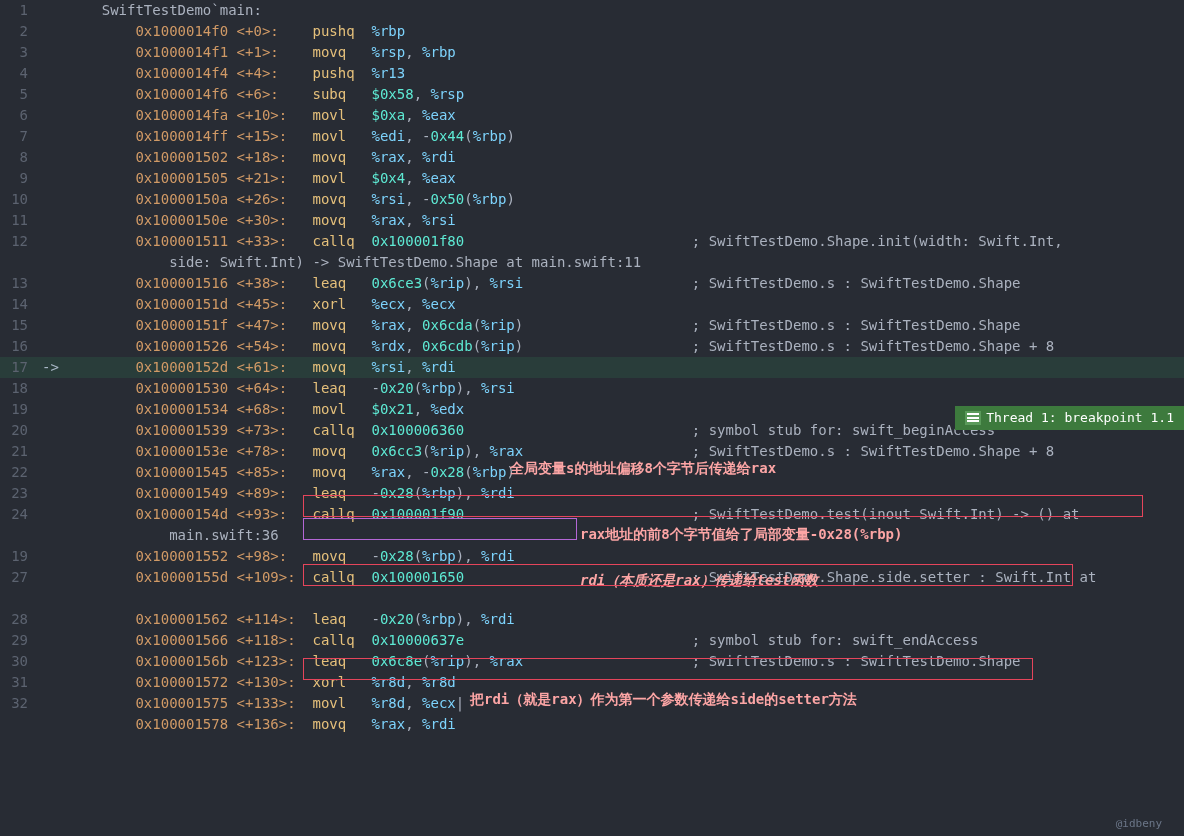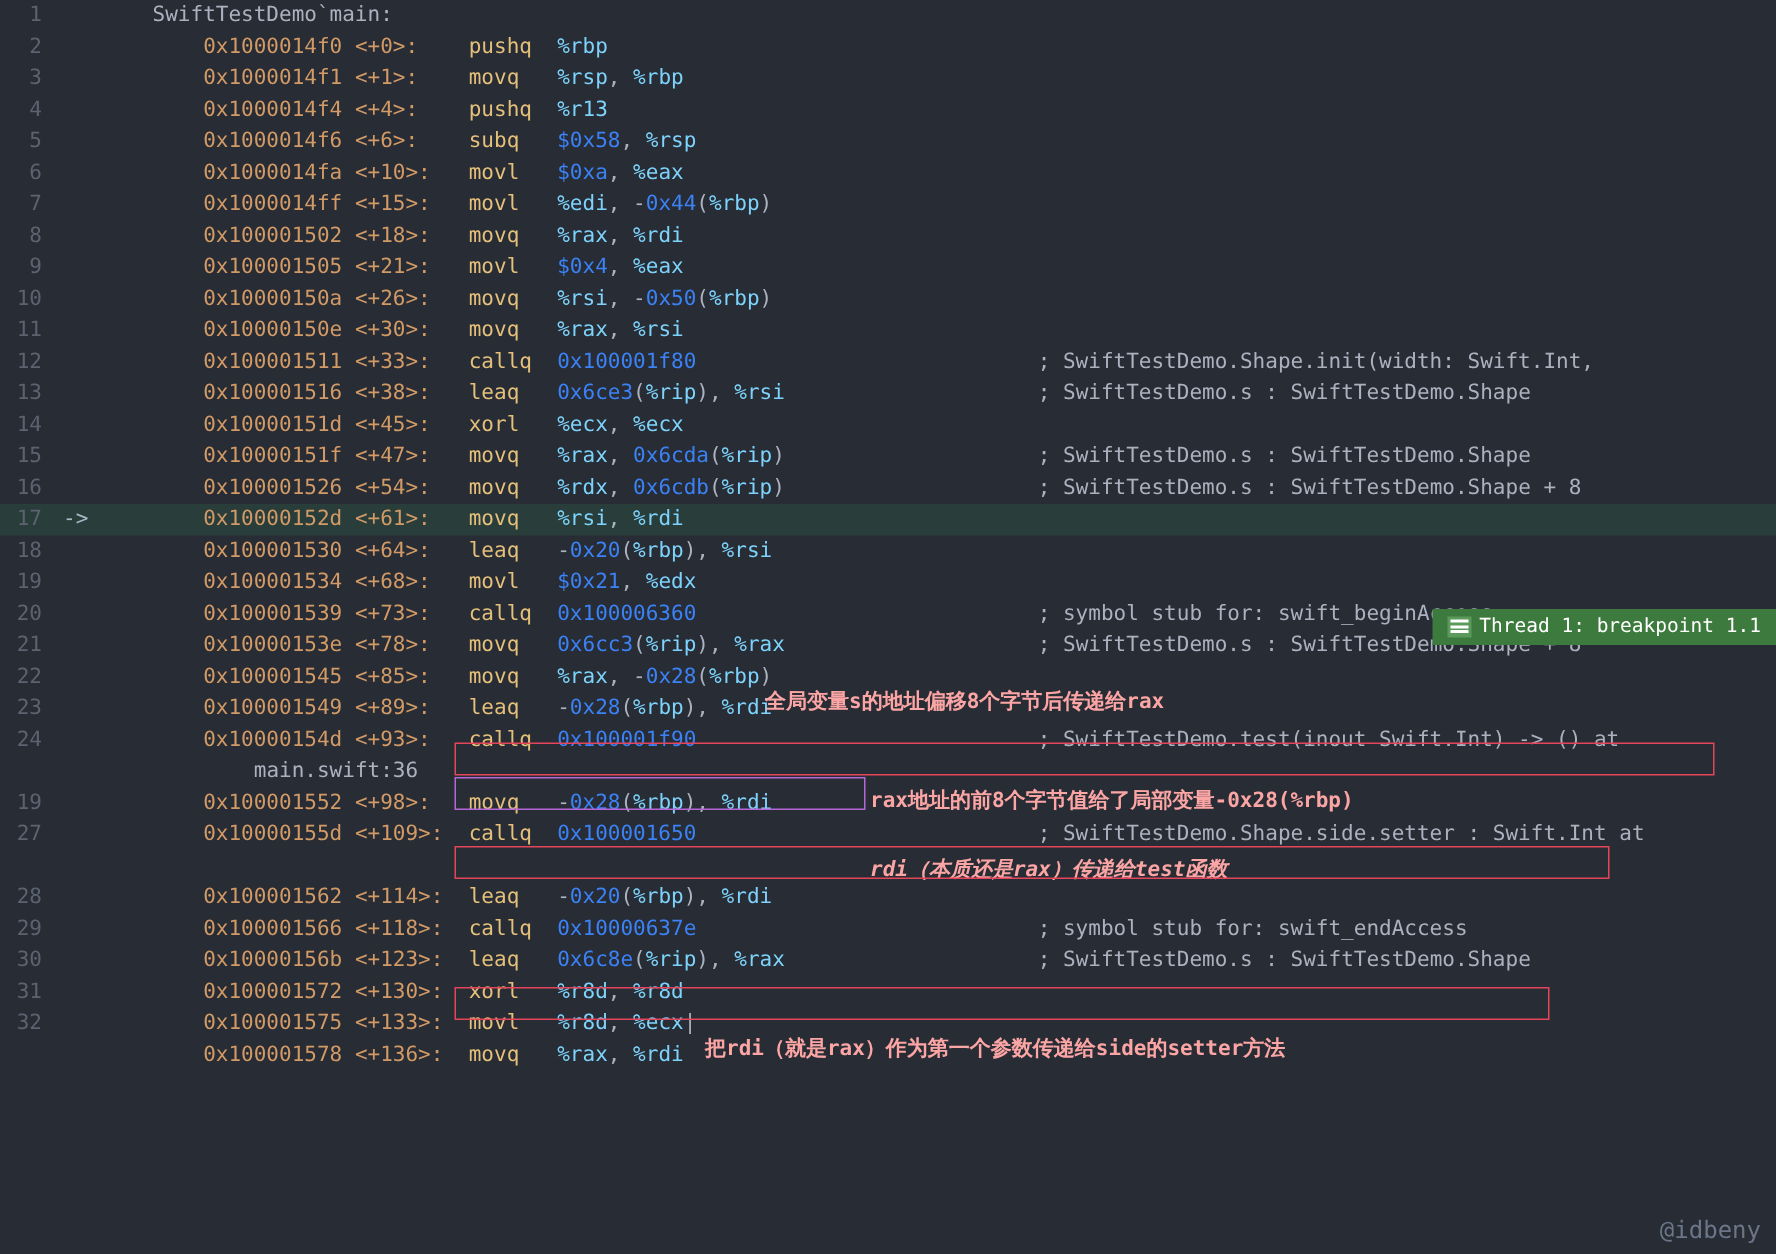--- a/index.html
+++ b/index.html
@@ -30,21 +30,21 @@
   text-align:left;
   color:#a9b7c6;
   padding-left:2px;
   flex-shrink:0;
 }
 .code { flex:1; }
 .addr { color:#d19a66; }
 .off  { color:#d19a66; }
 .mnem { color:#e5c07b; }
 .reg  { color:#7dd3fc; }
-.num  { color:#3b82f6; }
+.num  { color:#5eead4; }
 .cmt  { color:#abb2bf; }
 .wrap { color:#abb2bf; }
 .fn   { color:#abb2bf; }
 
 .annot {
   position:absolute;
   color:#fca5a5;
   font-weight:bold;
   font-size:14px;
   pointer-events:none;
@@ -76,42 +76,43 @@
   display:inline-flex;
   flex-direction:column;
   justify-content:space-around;
   padding:2px;
 }
 .thread-badge .menu span {
   height:2px; background:#fff;
 }
 .watermark {
   position:absolute;
-  right:10px;
+  right:22px;
   bottom:4px;
   color:#6b7688;
-  font-size:16px;
+  font-size:11px;
 }
 </style>
 </head>
 <body>
 
 <div class="editor" id="editor">
     <div class="row"><div class="gutter">1</div><div class="arrow"></div><div class="code">    <span class="fn">SwiftTestDemo`main:</span></div></div>
     <div class="row"><div class="gutter">2</div><div class="arrow"></div><div class="code">        <span class="addr">0x1000014f0</span> <span class="off">&lt;+0&gt;:   </span> <span class="mnem">pushq </span> <span class="reg">%rbp</span></div></div>
     <div class="row"><div class="gutter">3</div><div class="arrow"></div><div class="code">        <span class="addr">0x1000014f1</span> <span class="off">&lt;+1&gt;:   </span> <span class="mnem">movq  </span> <span class="reg">%rsp</span>, <span class="reg">%rbp</span></div></div>
     <div class="row"><div class="gutter">4</div><div class="arrow"></div><div class="code">        <span class="addr">0x1000014f4</span> <span class="off">&lt;+4&gt;:   </span> <span class="mnem">pushq </span> <span class="reg">%r13</span></div></div>
     <div class="row"><div class="gutter">5</div><div class="arrow"></div><div class="code">        <span class="addr">0x1000014f6</span> <span class="off">&lt;+6&gt;:   </span> <span class="mnem">subq  </span> <span class="num">$0x58</span>, <span class="reg">%rsp</span></div></div>
     <div class="row"><div class="gutter">6</div><div class="arrow"></div><div class="code">        <span class="addr">0x1000014fa</span> <span class="off">&lt;+10&gt;:  </span> <span class="mnem">movl  </span> <span class="num">$0xa</span>, <span class="reg">%eax</span></div></div>
     <div class="row"><div class="gutter">7</div><div class="arrow"></div><div class="code">        <span class="addr">0x1000014ff</span> <span class="off">&lt;+15&gt;:  </span> <span class="mnem">movl  </span> <span class="reg">%edi</span>, -<span class="num">0x44</span>(<span class="reg">%rbp</span>)</div></div>
     <div class="row"><div class="gutter">8</div><div class="arrow"></div><div class="code">        <span class="addr">0x100001502</span> <span class="off">&lt;+18&gt;:  </span> <span class="mnem">movq  </span> <span class="reg">%rax</span>, <span class="reg">%rdi</span></div></div>
     <div class="row"><div class="gutter">9</div><div class="arrow"></div><div class="code">        <span class="addr">0x100001505</span> <span class="off">&lt;+21&gt;:  </span> <span class="mnem">movl  </span> <span class="num">$0x4</span>, <span class="reg">%eax</span></div></div>
     <div class="row"><div class="gutter">10</div><div class="arrow"></div><div class="code">        <span class="addr">0x10000150a</span> <span class="off">&lt;+26&gt;:  </span> <span class="mnem">movq  </span> <span class="reg">%rsi</span>, -<span class="num">0x50</span>(<span class="reg">%rbp</span>)</div></div>
     <div class="row"><div class="gutter">11</div><div class="arrow"></div><div class="code">        <span class="addr">0x10000150e</span> <span class="off">&lt;+30&gt;:  </span> <span class="mnem">movq  </span> <span class="reg">%rax</span>, <span class="reg">%rsi</span></div></div>
     <div class="row"><div class="gutter">12</div><div class="arrow"></div><div class="code">        <span class="addr">0x100001511</span> <span class="off">&lt;+33&gt;:  </span> <span class="mnem">callq </span> <span class="num">0x100001f80</span>                           <span class="cmt">; SwiftTestDemo.Shape.init(width: Swift.Int,</span></div></div>
+    <div class="row"><div class="gutter"></div><div class="arrow"></div><div class="code">            <span class="wrap">side: Swift.Int) -&gt; SwiftTestDemo.Shape at main.swift:11</span></div></div>
     <div class="row"><div class="gutter">13</div><div class="arrow"></div><div class="code">        <span class="addr">0x100001516</span> <span class="off">&lt;+38&gt;:  </span> <span class="mnem">leaq  </span> <span class="num">0x6ce3</span>(<span class="reg">%rip</span>), <span class="reg">%rsi</span>                    <span class="cmt">; SwiftTestDemo.s : SwiftTestDemo.Shape</span></div></div>
     <div class="row"><div class="gutter">14</div><div class="arrow"></div><div class="code">        <span class="addr">0x10000151d</span> <span class="off">&lt;+45&gt;:  </span> <span class="mnem">xorl  </span> <span class="reg">%ecx</span>, <span class="reg">%ecx</span></div></div>
     <div class="row"><div class="gutter">15</div><div class="arrow"></div><div class="code">        <span class="addr">0x10000151f</span> <span class="off">&lt;+47&gt;:  </span> <span class="mnem">movq  </span> <span class="reg">%rax</span>, <span class="num">0x6cda</span>(<span class="reg">%rip</span>)                    <span class="cmt">; SwiftTestDemo.s : SwiftTestDemo.Shape</span></div></div>
     <div class="row"><div class="gutter">16</div><div class="arrow"></div><div class="code">        <span class="addr">0x100001526</span> <span class="off">&lt;+54&gt;:  </span> <span class="mnem">movq  </span> <span class="reg">%rdx</span>, <span class="num">0x6cdb</span>(<span class="reg">%rip</span>)                    <span class="cmt">; SwiftTestDemo.s : SwiftTestDemo.Shape + 8</span></div></div>
     <div class="row current"><div class="gutter">17</div><div class="arrow">-&gt;</div><div class="code">        <span class="addr">0x10000152d</span> <span class="off">&lt;+61&gt;:  </span> <span class="mnem">movq  </span> <span class="reg">%rsi</span>, <span class="reg">%rdi</span></div></div>
     <div class="row"><div class="gutter">18</div><div class="arrow"></div><div class="code">        <span class="addr">0x100001530</span> <span class="off">&lt;+64&gt;:  </span> <span class="mnem">leaq  </span> -<span class="num">0x20</span>(<span class="reg">%rbp</span>), <span class="reg">%rsi</span></div></div>
     <div class="row"><div class="gutter">19</div><div class="arrow"></div><div class="code">        <span class="addr">0x100001534</span> <span class="off">&lt;+68&gt;:  </span> <span class="mnem">movl  </span> <span class="num">$0x21</span>, <span class="reg">%edx</span></div></div>
     <div class="row"><div class="gutter">20</div><div class="arrow"></div><div class="code">        <span class="addr">0x100001539</span> <span class="off">&lt;+73&gt;:  </span> <span class="mnem">callq </span> <span class="num">0x100006360</span>                           <span class="cmt">; symbol stub for: swift_beginAccess</span></div></div>
     <div class="row"><div class="gutter">21</div><div class="arrow"></div><div class="code">        <span class="addr">0x10000153e</span> <span class="off">&lt;+78&gt;:  </span> <span class="mnem">movq  </span> <span class="num">0x6cc3</span>(<span class="reg">%rip</span>), <span class="reg">%rax</span>                    <span class="cmt">; SwiftTestDemo.s : SwiftTestDemo.Shape + 8</span></div></div>
     <div class="row"><div class="gutter">22</div><div class="arrow"></div><div class="code">        <span class="addr">0x100001545</span> <span class="off">&lt;+85&gt;:  </span> <span class="mnem">movq  </span> <span class="reg">%rax</span>, -<span class="num">0x28</span>(<span class="reg">%rbp</span>)</div></div>

